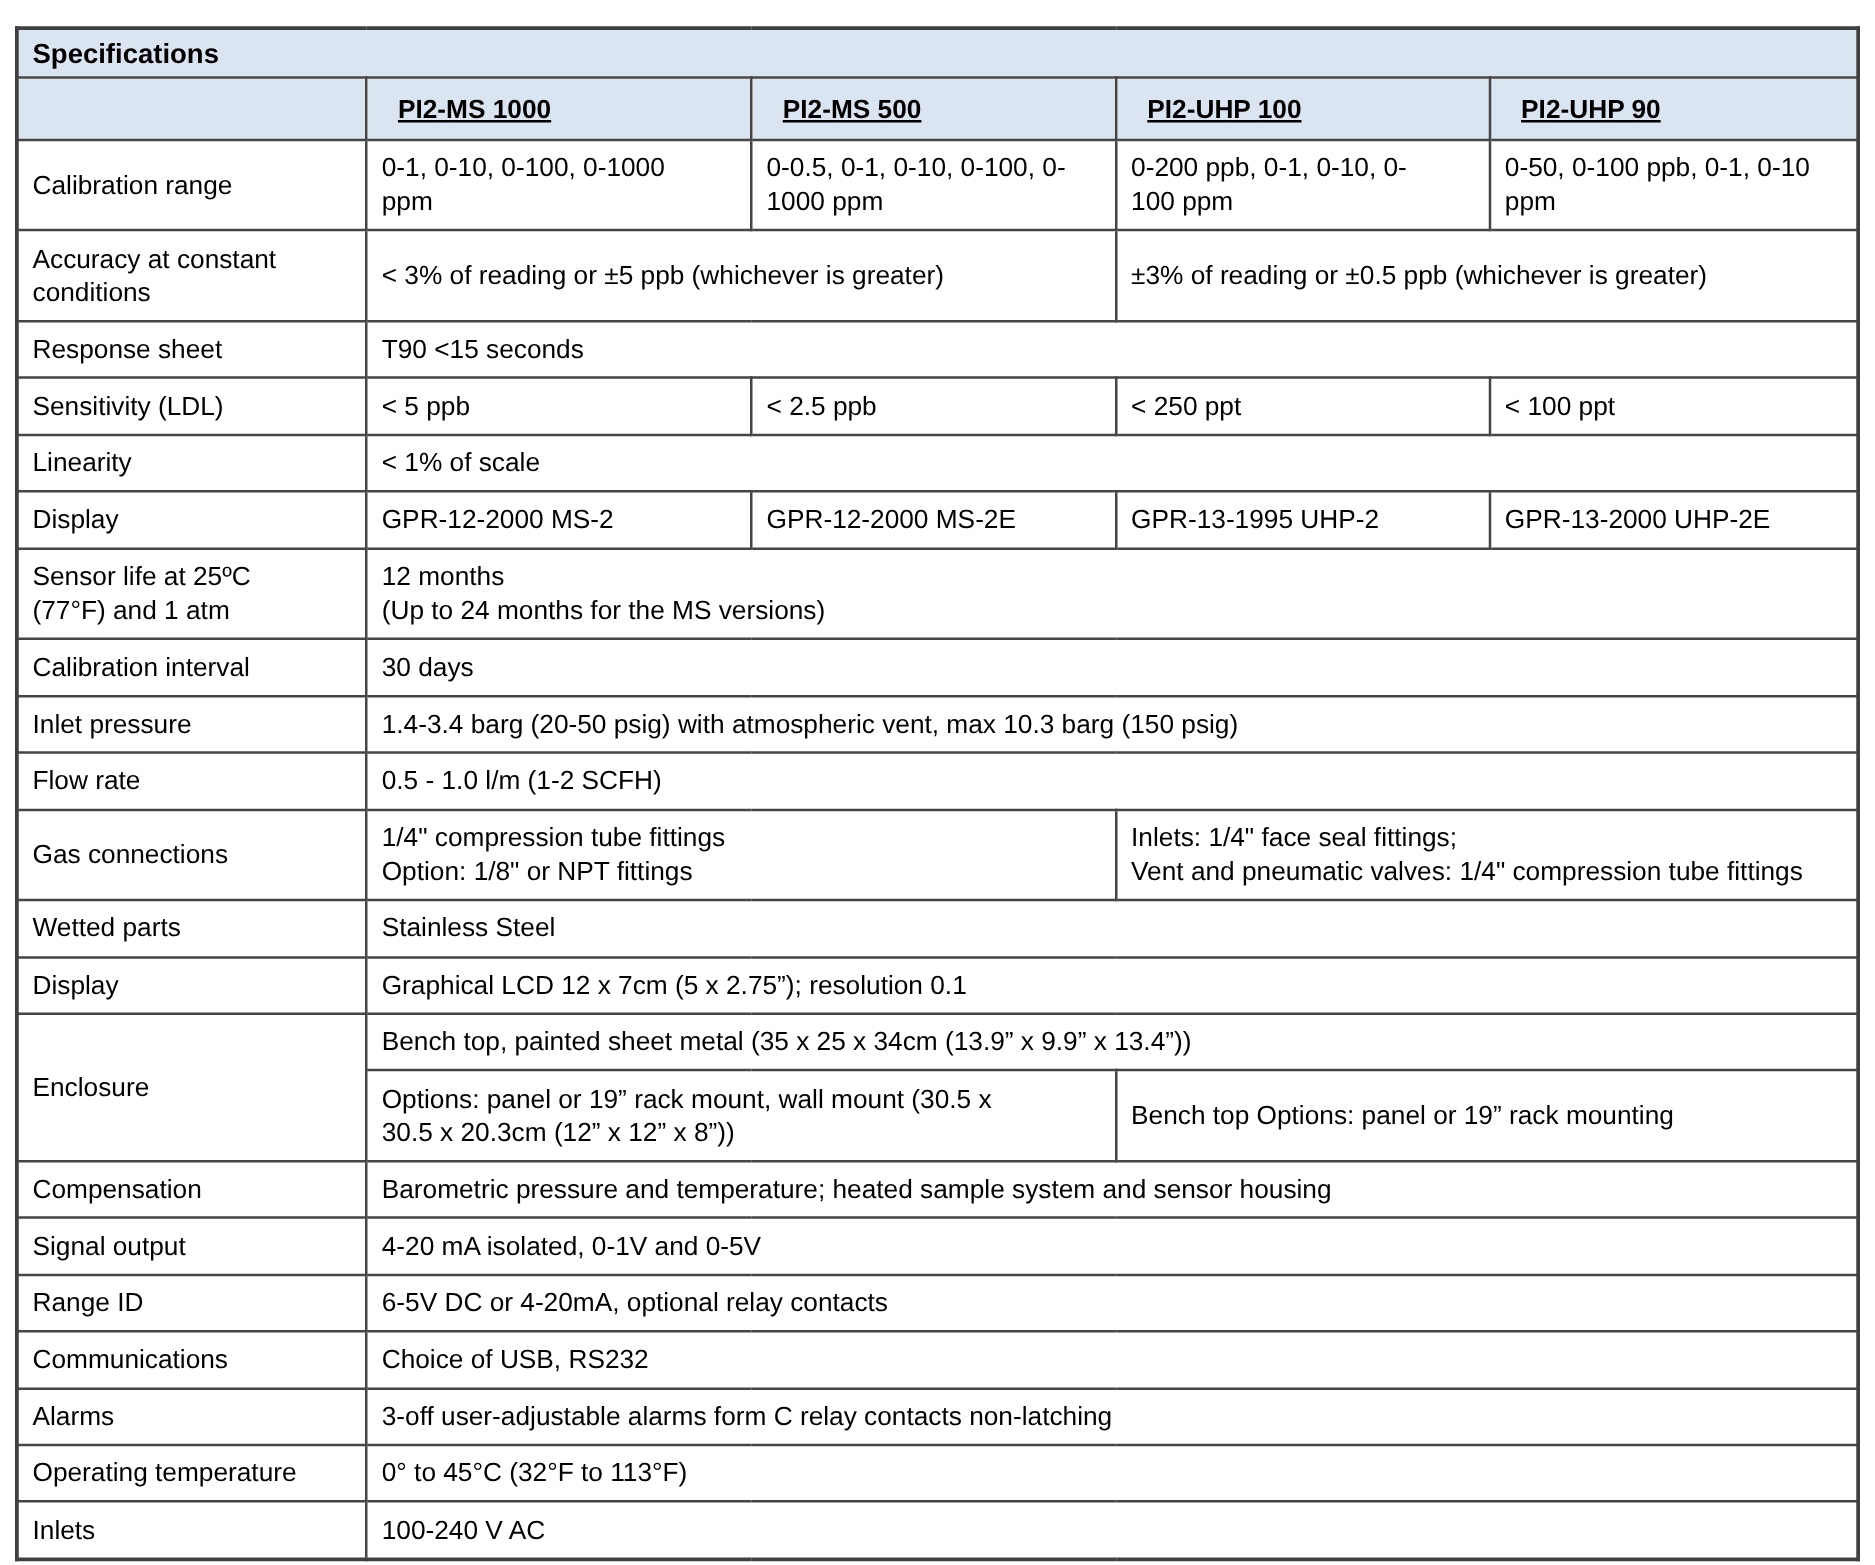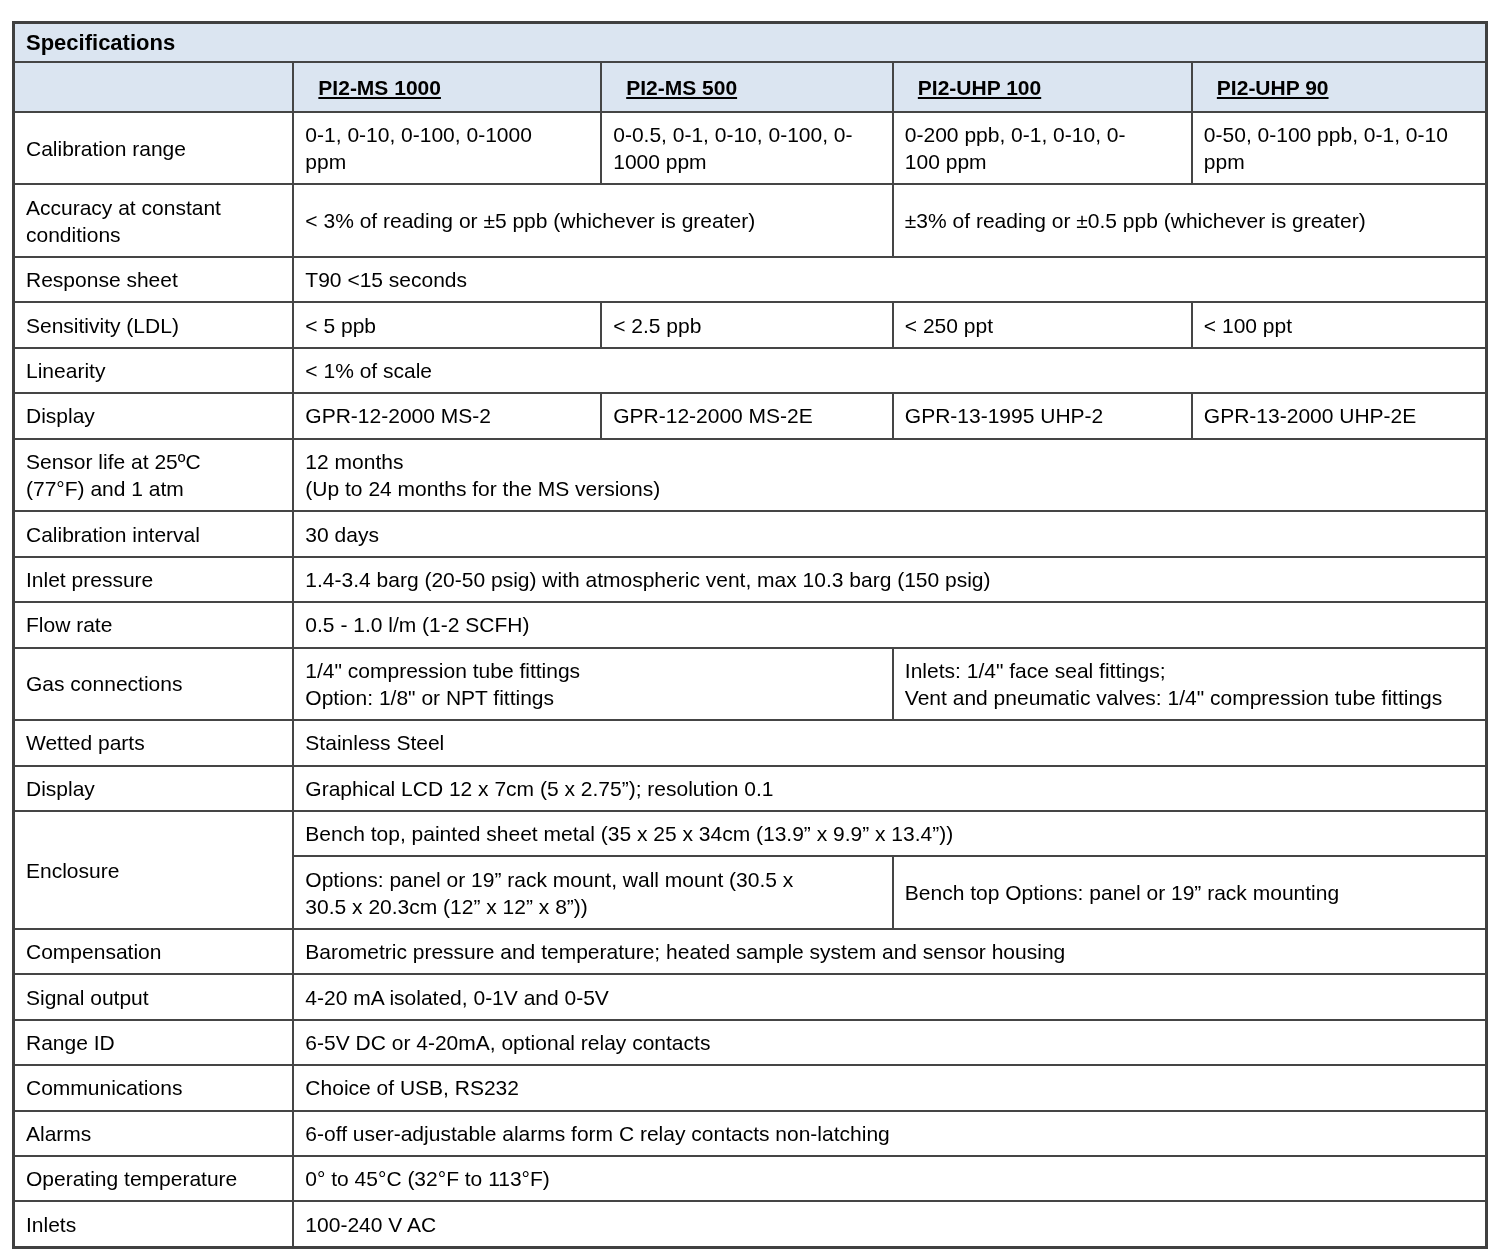--- a/index.html
+++ b/index.html
@@ -170,21 +170,21 @@
         <tr class="spec-row">
           <td>Range ID</td>
           <td colspan="4">6-5V DC or 4-20mA, optional relay contacts</td>
         </tr>
         <tr class="spec-row">
           <td>Communications</td>
           <td colspan="4">Choice of USB, RS232</td>
         </tr>
         <tr class="spec-row">
           <td>Alarms</td>
-          <td colspan="4">6-off user-adjustable alarms form C relay contacts non-latching</td>
+          <td colspan="4">3-off user-adjustable alarms form C relay contacts non-latching</td>
         </tr>
         <tr class="spec-row">
           <td>Operating temperature</td>
           <td colspan="4">0° to 45°C (32°F to 113°F)</td>
         </tr>
         <tr class="spec-row">
           <td>Inlets</td>
           <td colspan="4">100-240 V AC</td>
         </tr>
       </tbody>

